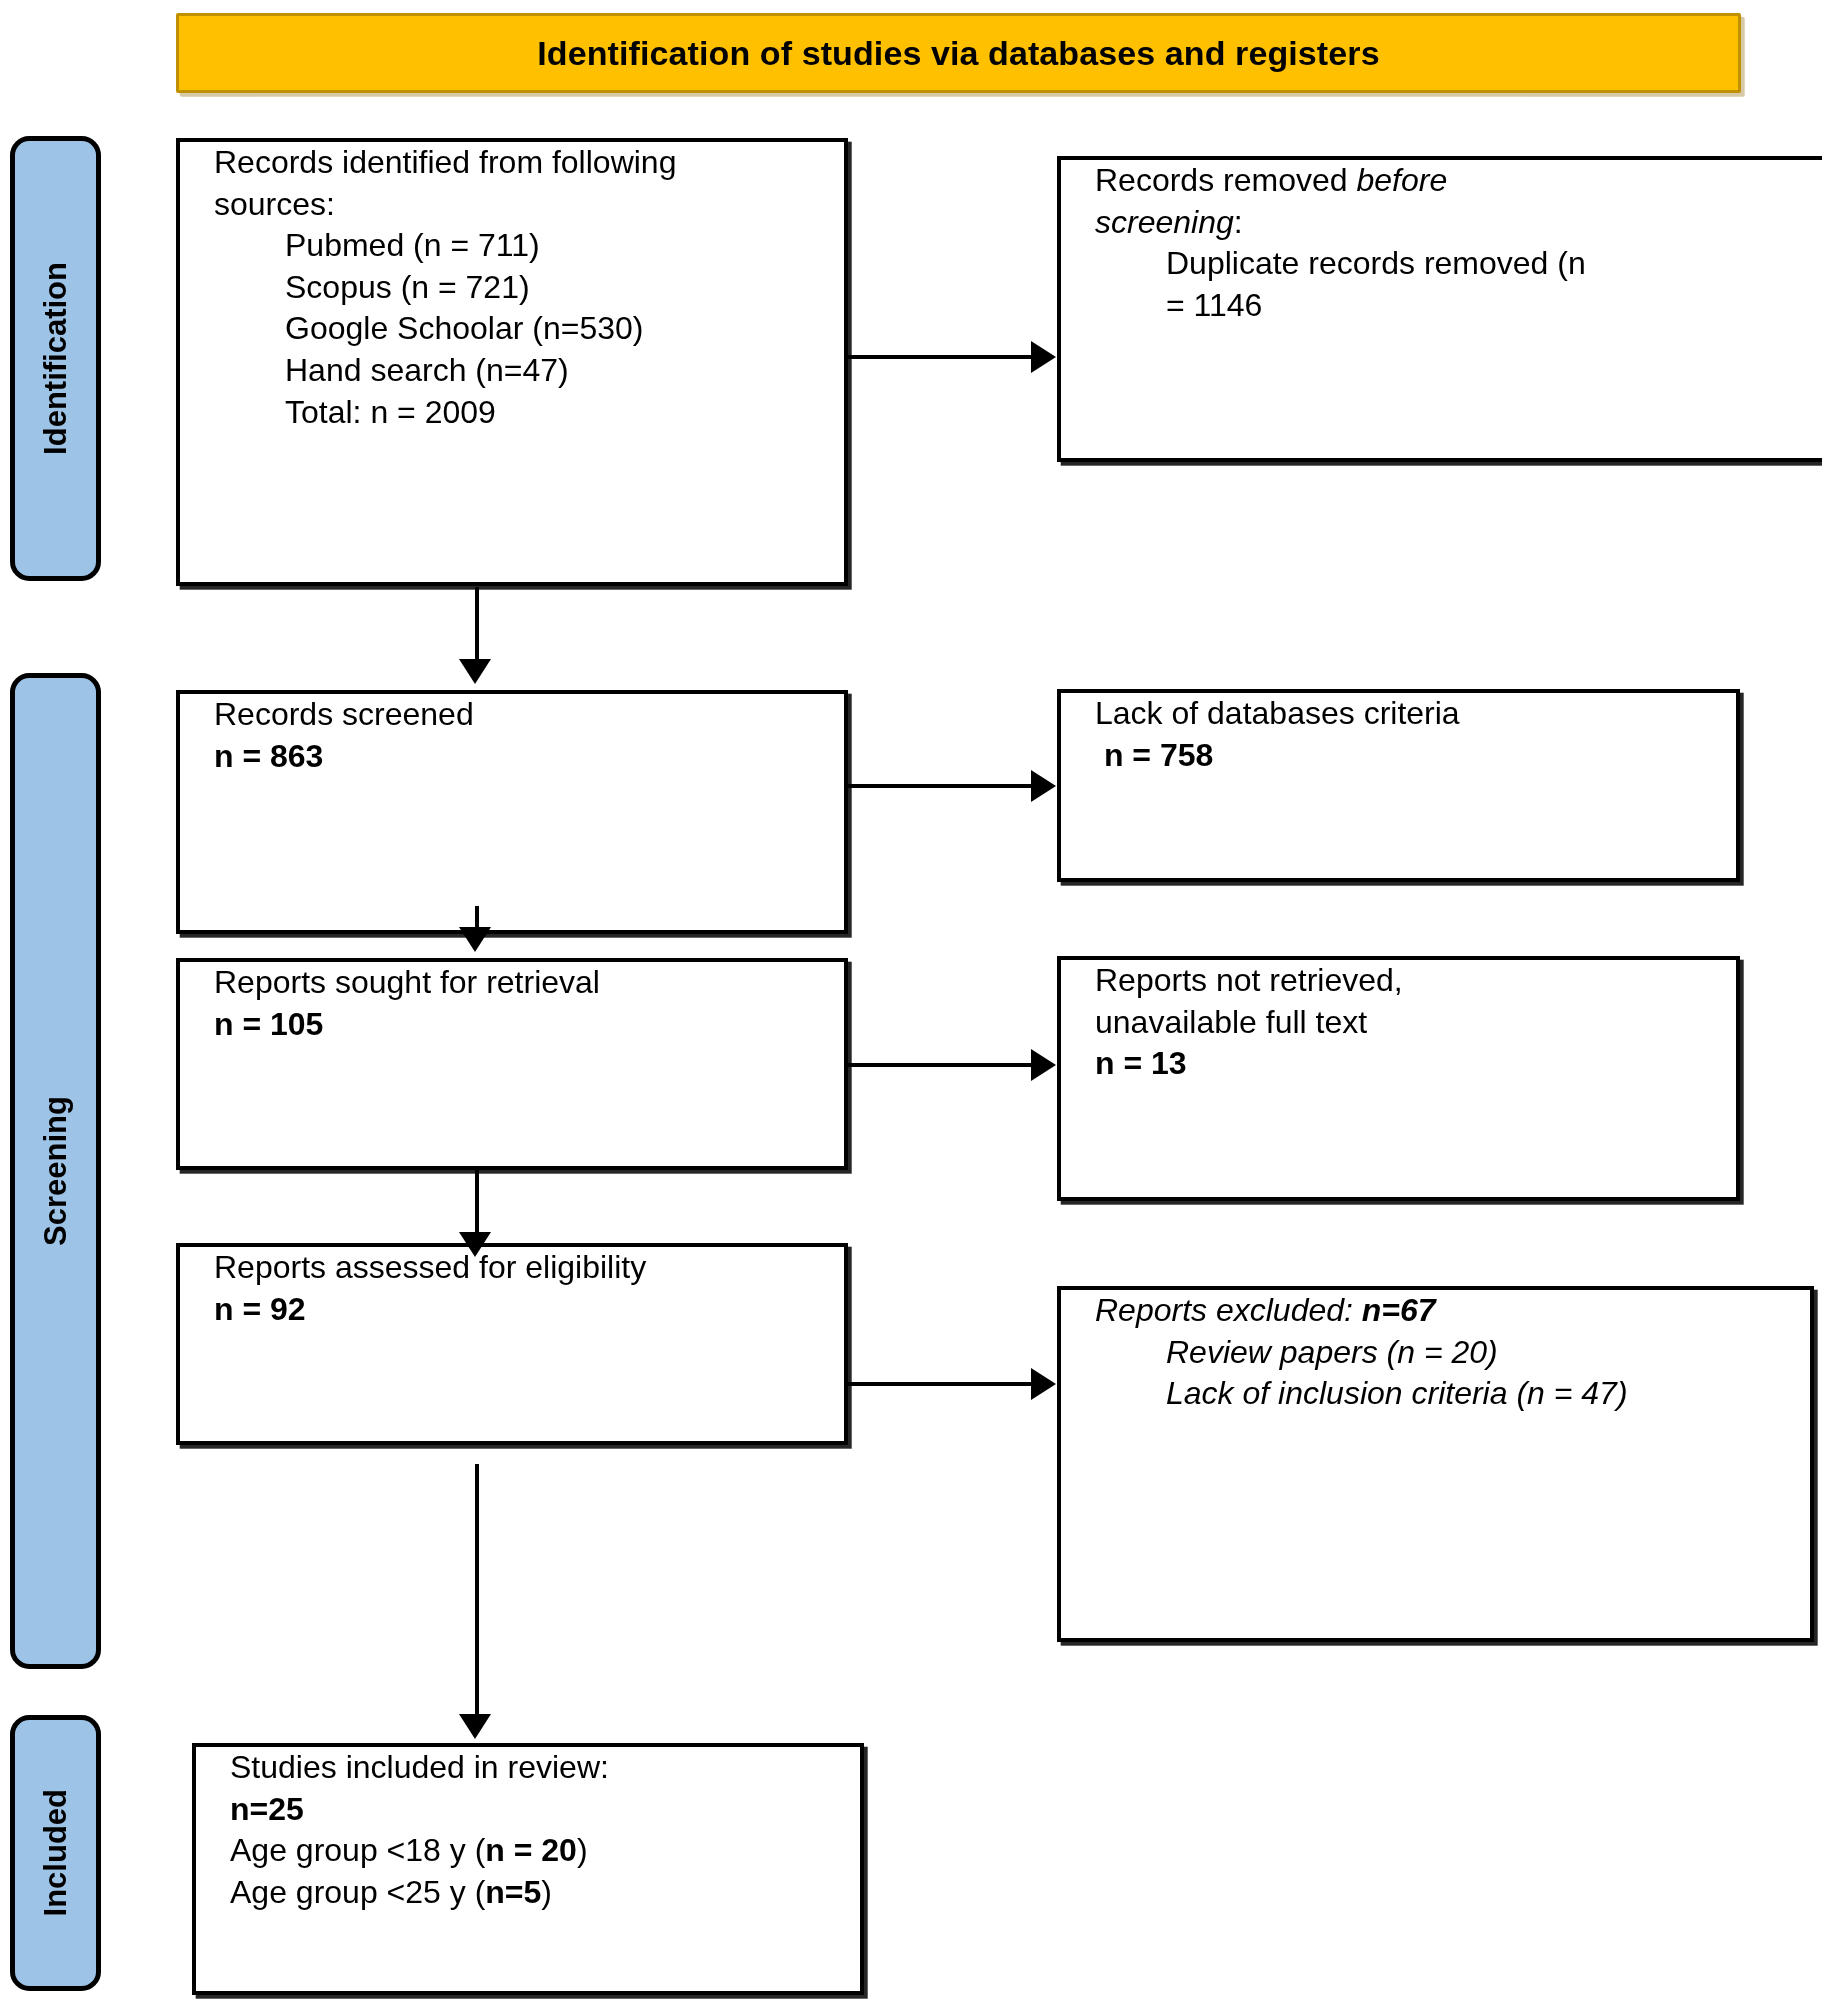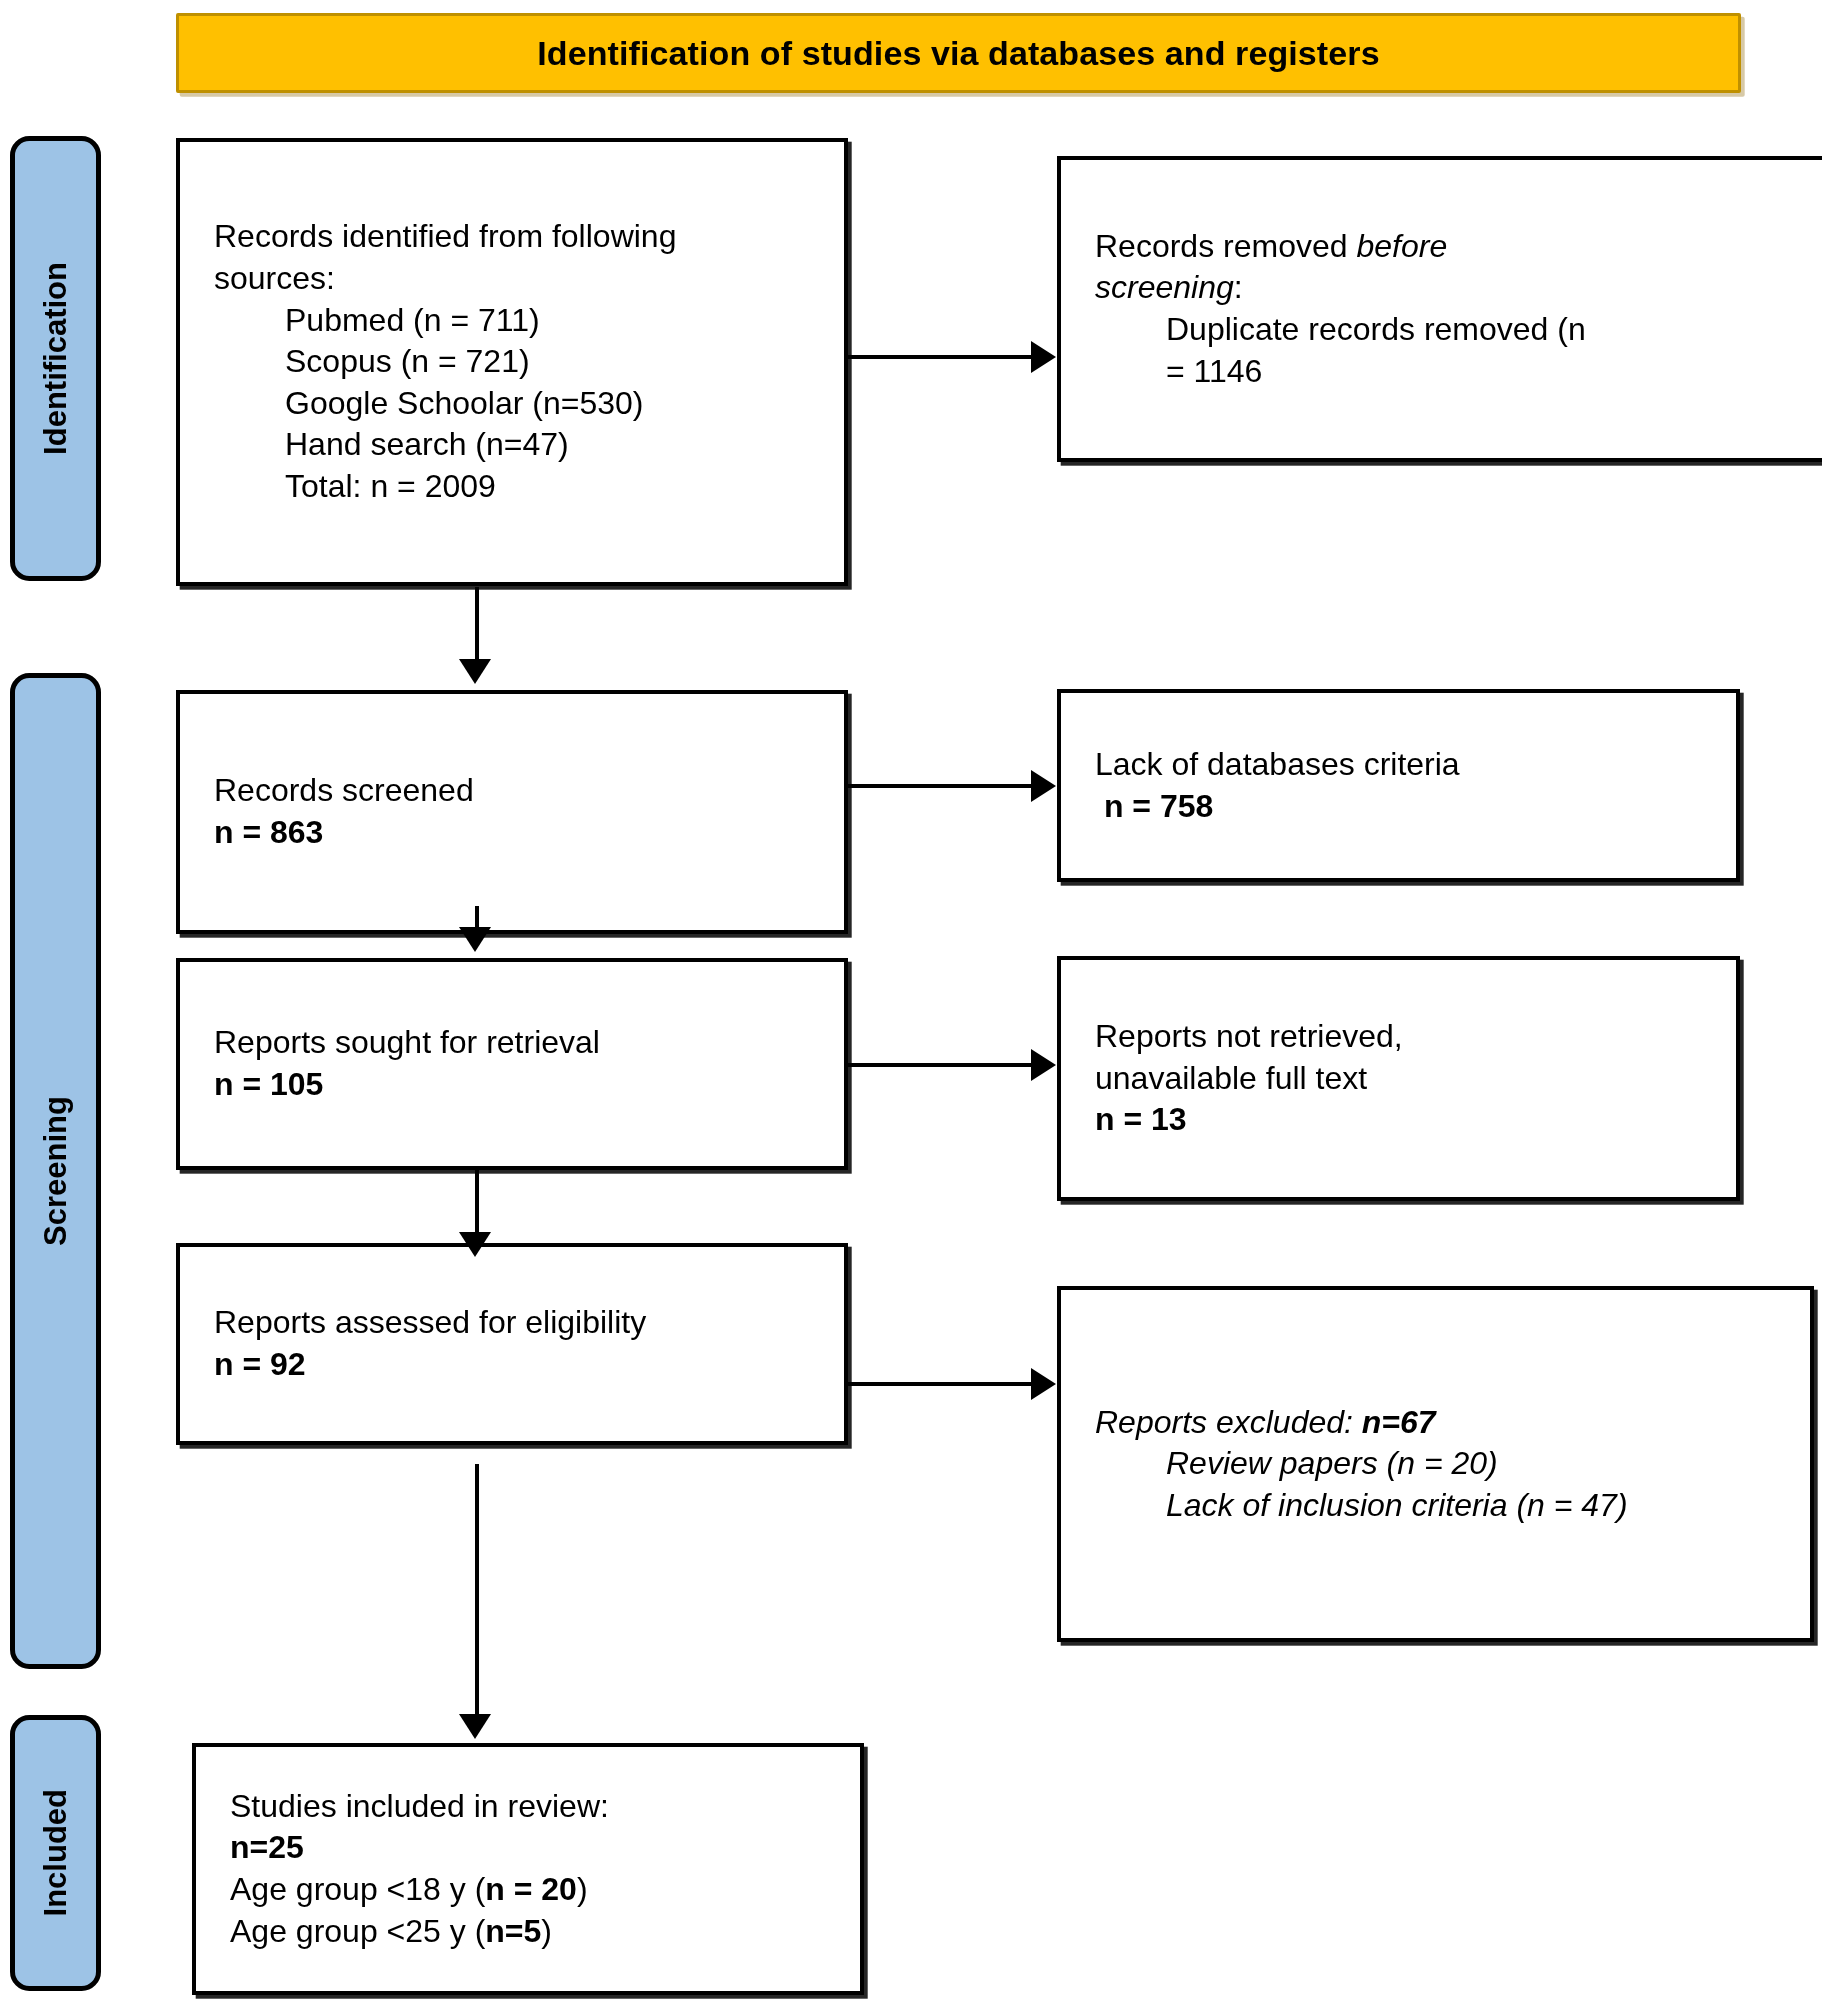--- a/index.html
+++ b/index.html
@@ -59,21 +59,21 @@
   #lbl-included{ top:1715px; height:276px; }
 
   
   .box{
     position:absolute;
     background:#ffffff;
     border:4.5px solid #000000;
     box-sizing:border-box;
     box-shadow:3.7px 3.7px 0 rgba(0,0,0,.85);
     display:flex;
-    align-items:center;
+    align-items:flex-start;
   }
   .box .inner{
     padding-left:34px;
     padding-right:16.3px;
     width:100%;
     box-sizing:border-box;
   }
   .line{
     font-size:32px;
     line-height:1.30;

